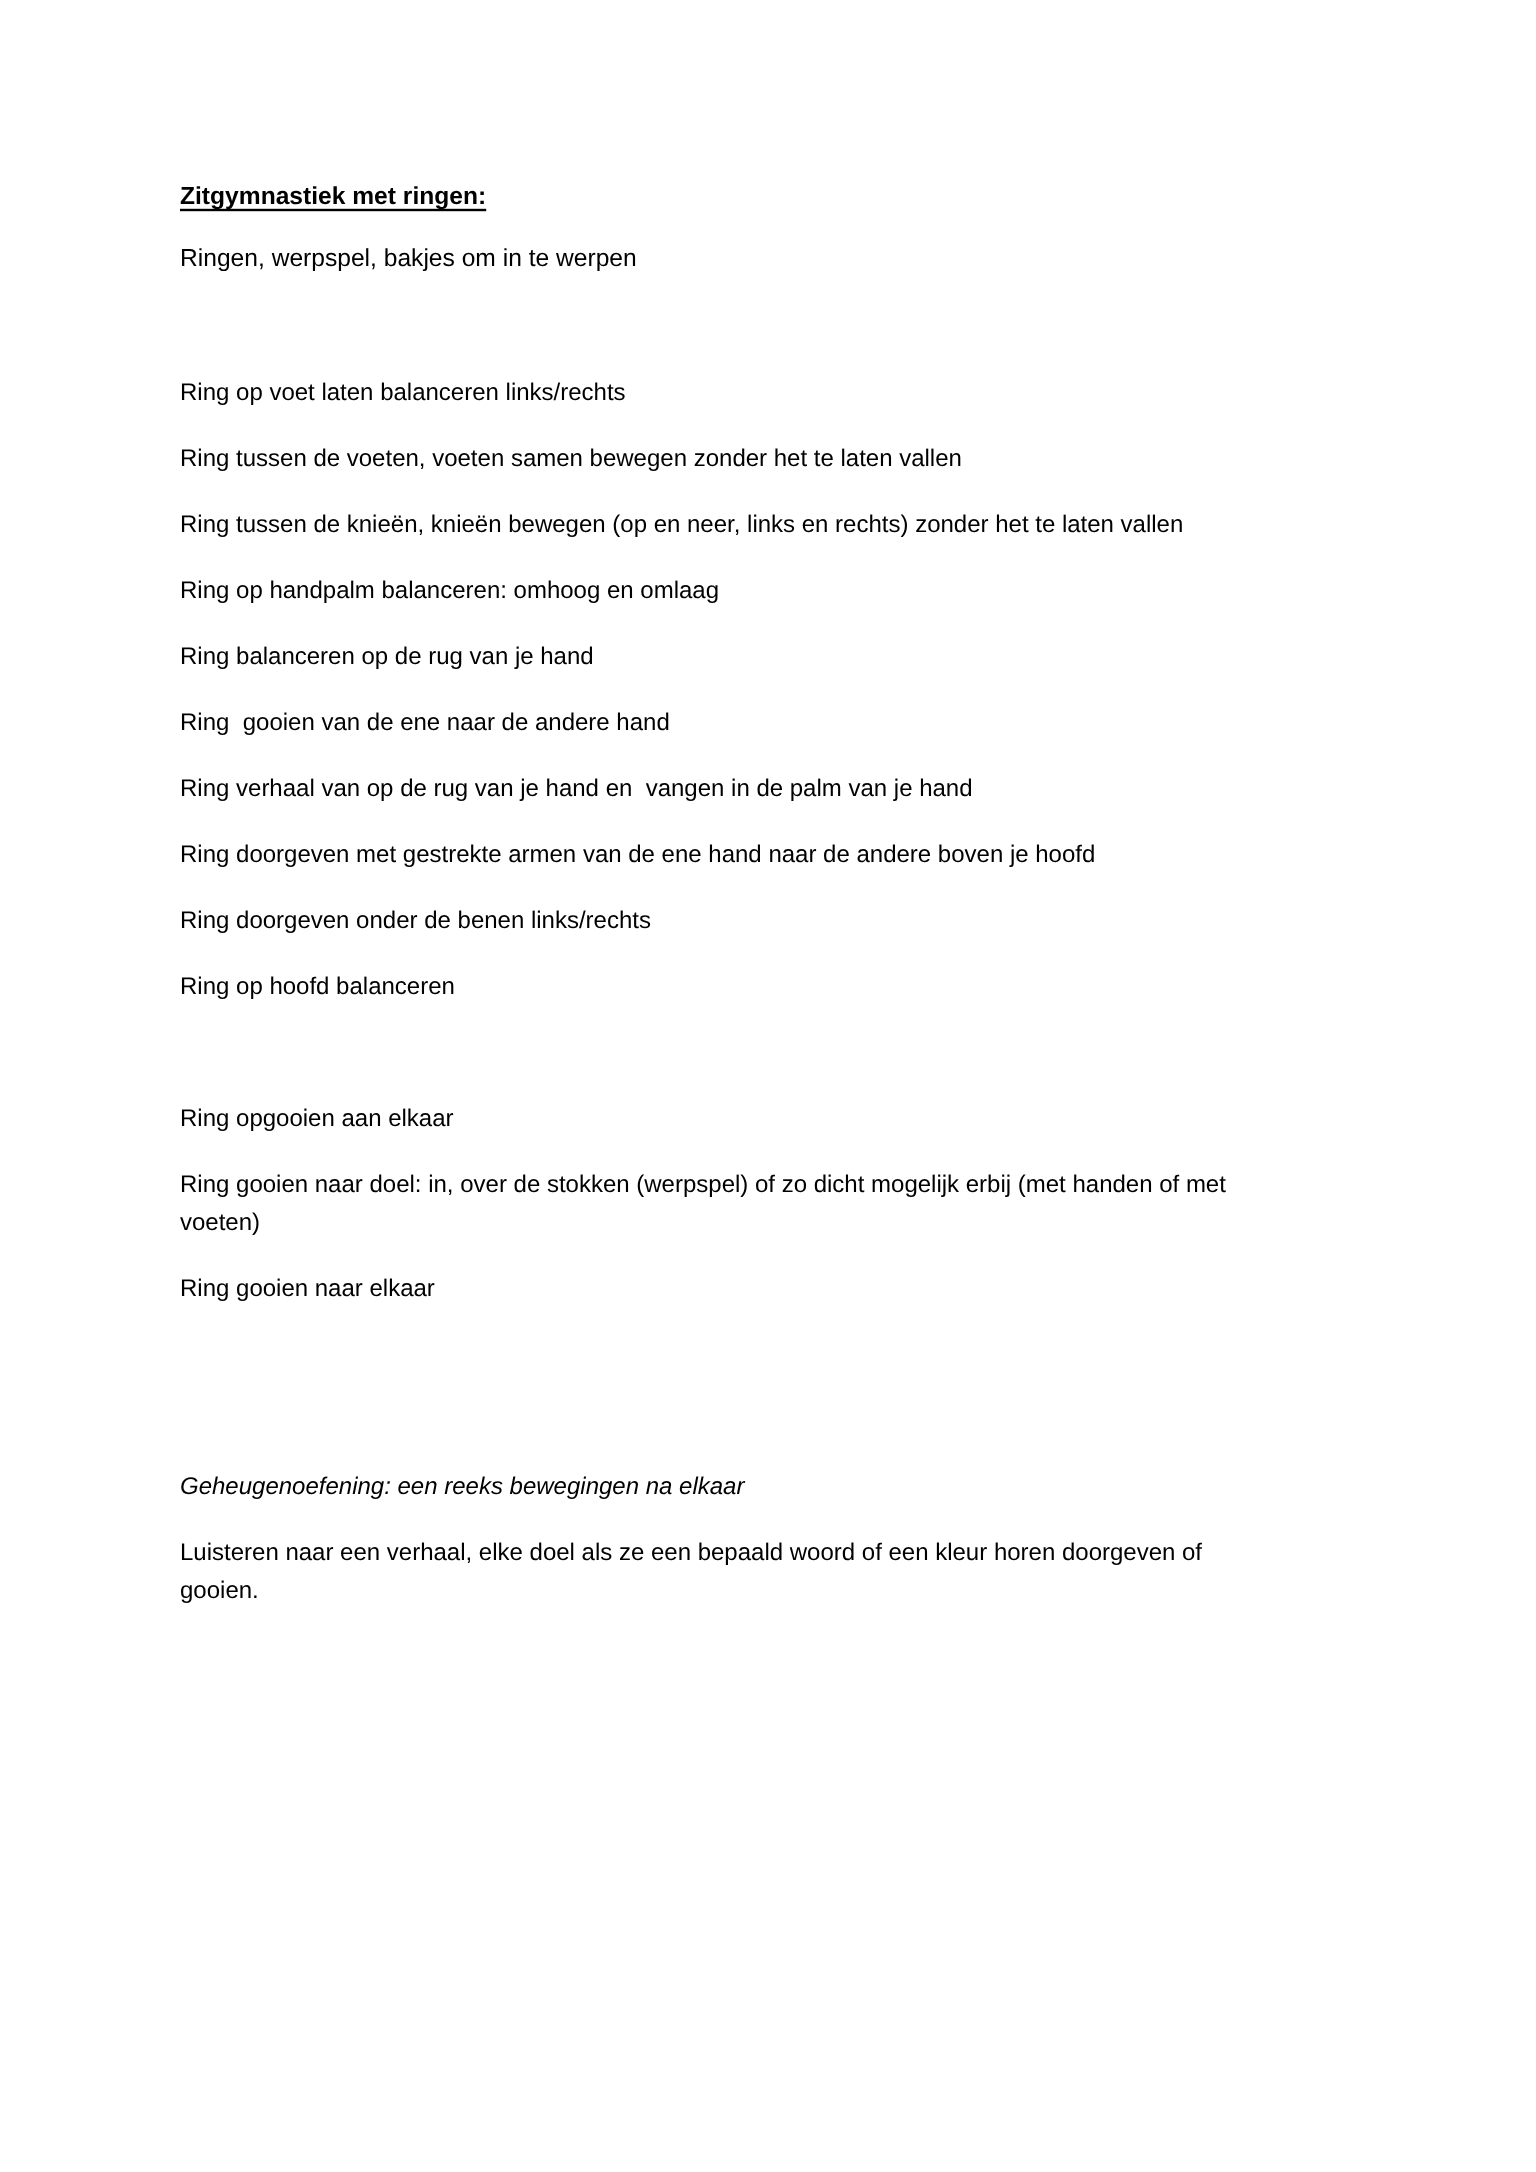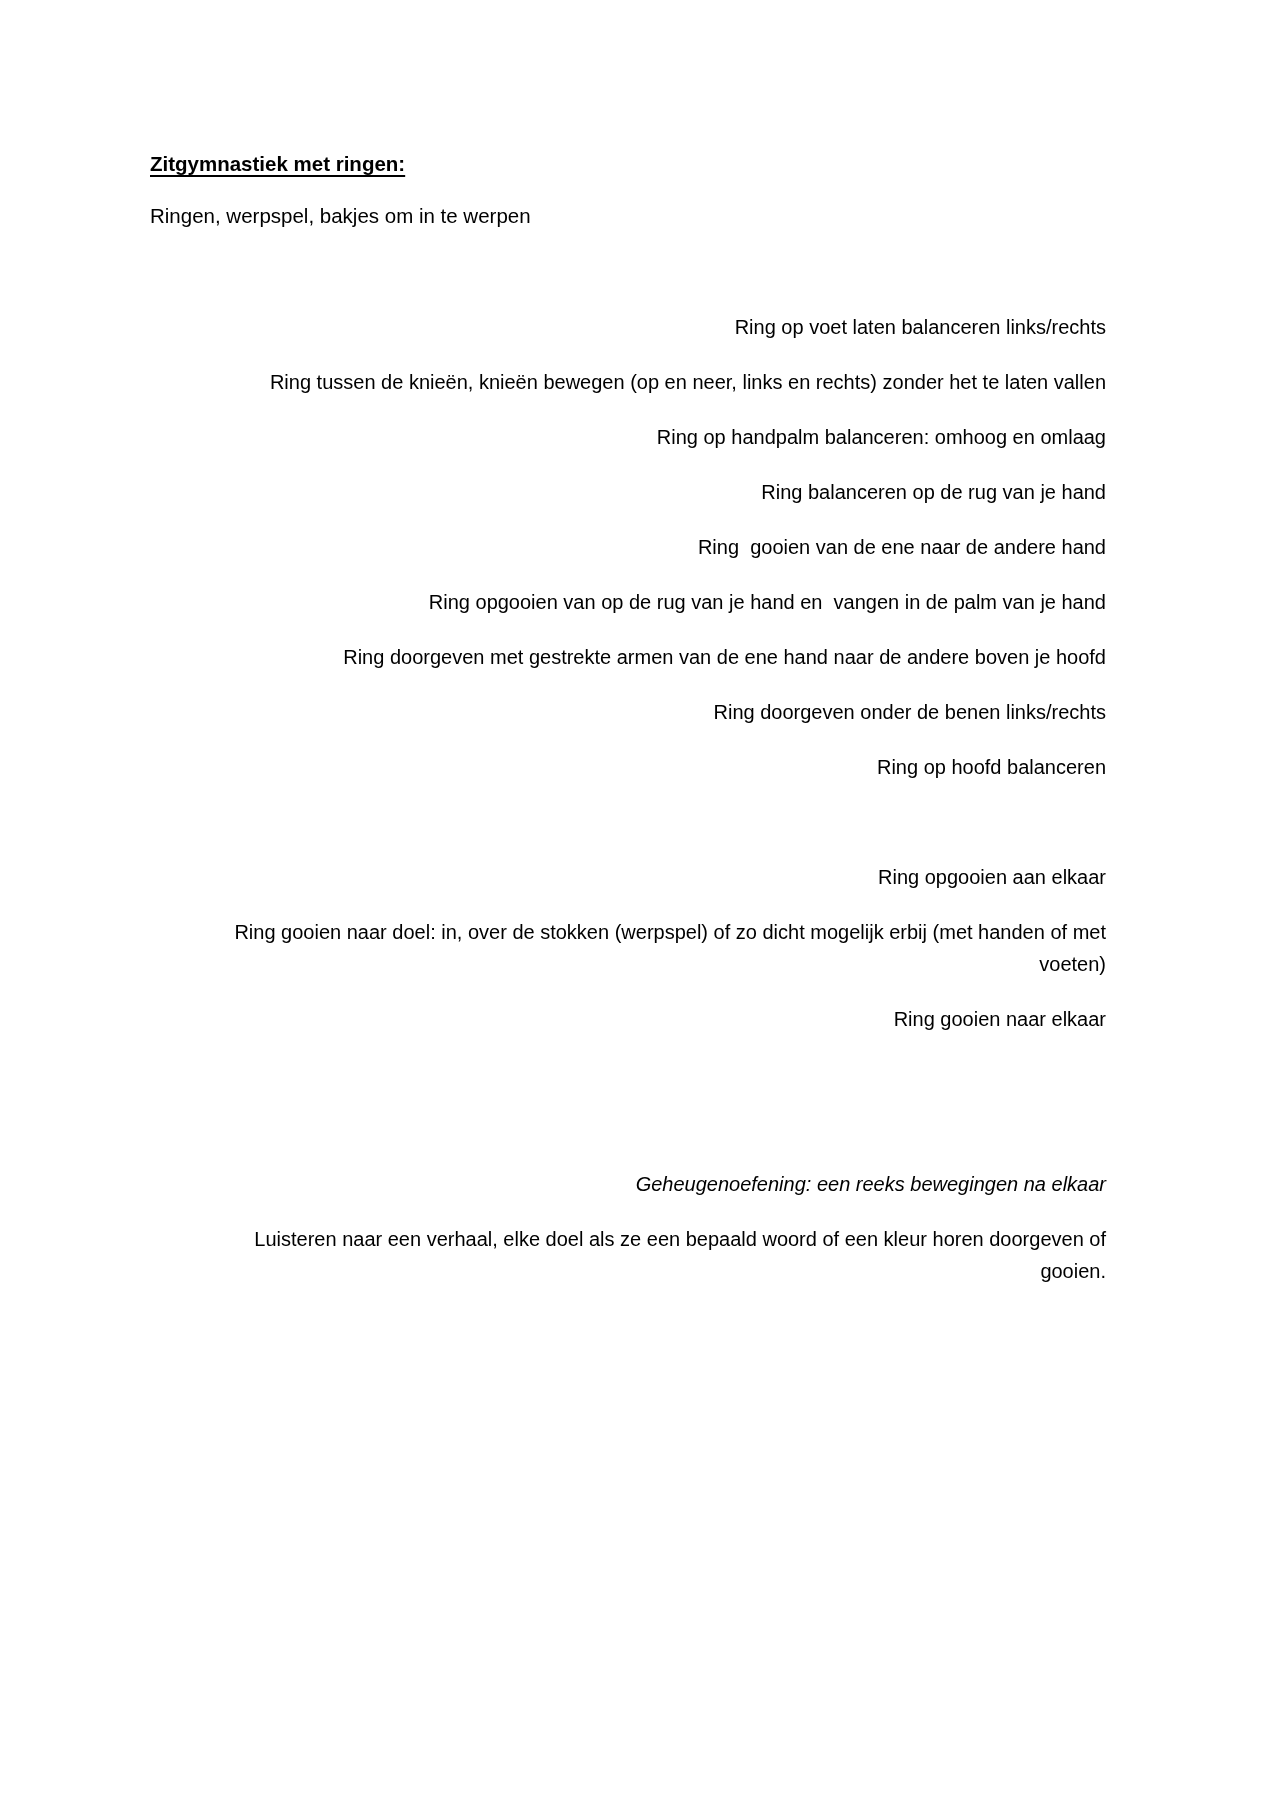--- a/index.html
+++ b/index.html
@@ -37,40 +37,40 @@
     font-weight: normal;
     margin: 0 0 79px 0;
     white-space: pre-wrap;
   }
   .body-par {
     font-size: 20px;
     line-height: 32px;
     font-weight: normal;
     margin: 0 0 23px 0;
     white-space: pre-wrap;
-    text-align: right;
   }
   
   .gap-1 { margin-top: 78px; }
   
   .gap-2 { margin-top: 133px; font-style: italic; }
 </style>
 </head>
 <body>
 
 <div class="page">
   <p class="doc-title">Zitgymnastiek met ringen:</p>
   <p class="doc-subtitle">Ringen, werpspel, bakjes om in te werpen</p>
   <div id="doc-body">
       <p class="body-par">Ring op voet laten balanceren links/rechts</p>
+      <p class="body-par">Ring tussen de voeten, voeten samen bewegen zonder het te laten vallen</p>
       <p class="body-par">Ring tussen de knieën, knieën bewegen (op en neer, links en rechts) zonder het te laten vallen</p>
       <p class="body-par">Ring op handpalm balanceren: omhoog en omlaag</p>
       <p class="body-par">Ring balanceren op de rug van je hand</p>
       <p class="body-par">Ring  gooien van de ene naar de andere hand</p>
-      <p class="body-par">Ring opgooien van op de rug van je hand en  vangen in de palm van je hand</p>
+      <p class="body-par">Ring verhaal van op de rug van je hand en  vangen in de palm van je hand</p>
       <p class="body-par">Ring doorgeven met gestrekte armen van de ene hand naar de andere boven je hoofd</p>
       <p class="body-par">Ring doorgeven onder de benen links/rechts</p>
       <p class="body-par">Ring op hoofd balanceren</p>
       <p class="body-par gap-1">Ring opgooien aan elkaar</p>
       <p class="body-par">Ring gooien naar doel: in, over de stokken (werpspel) of zo dicht mogelijk erbij (met handen of met
 voeten)</p>
       <p class="body-par">Ring gooien naar elkaar</p>
       <p class="body-par gap-2">Geheugenoefening: een reeks bewegingen na elkaar</p>
       <p class="body-par">Luisteren naar een verhaal, elke doel als ze een bepaald woord of een kleur horen doorgeven of
 gooien.</p>

